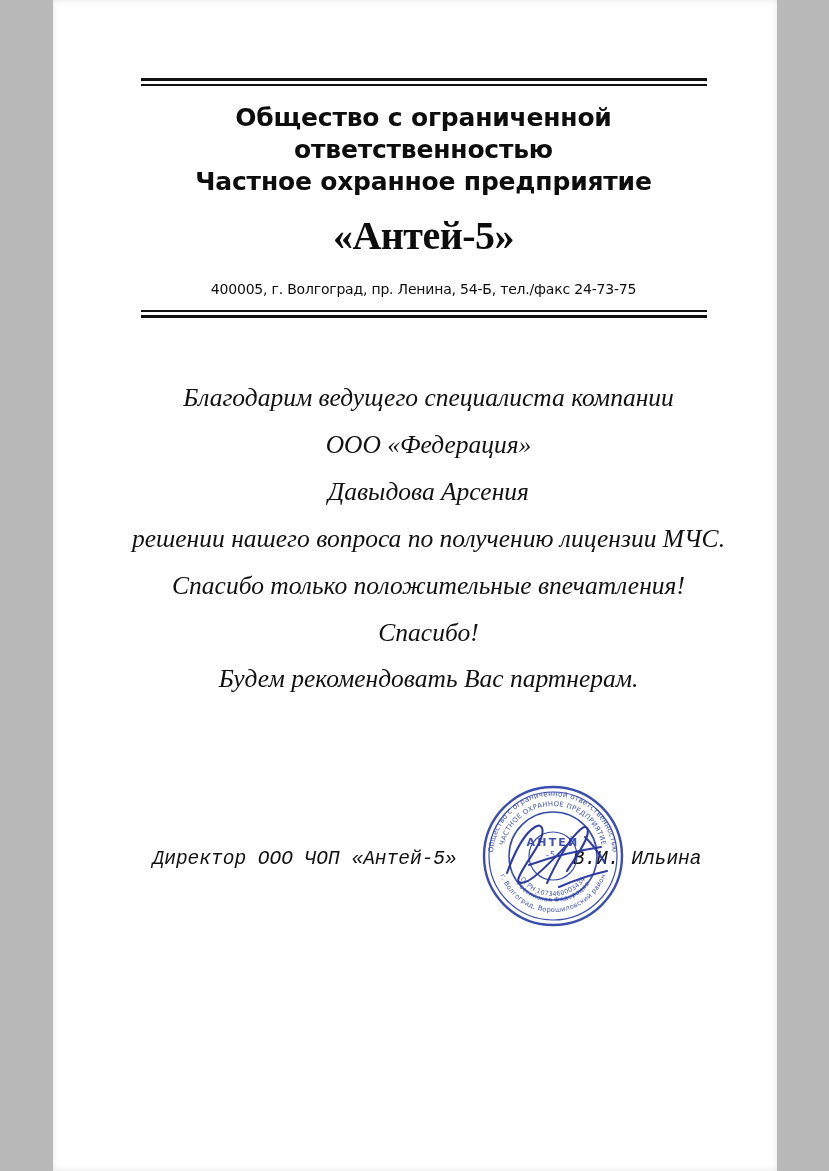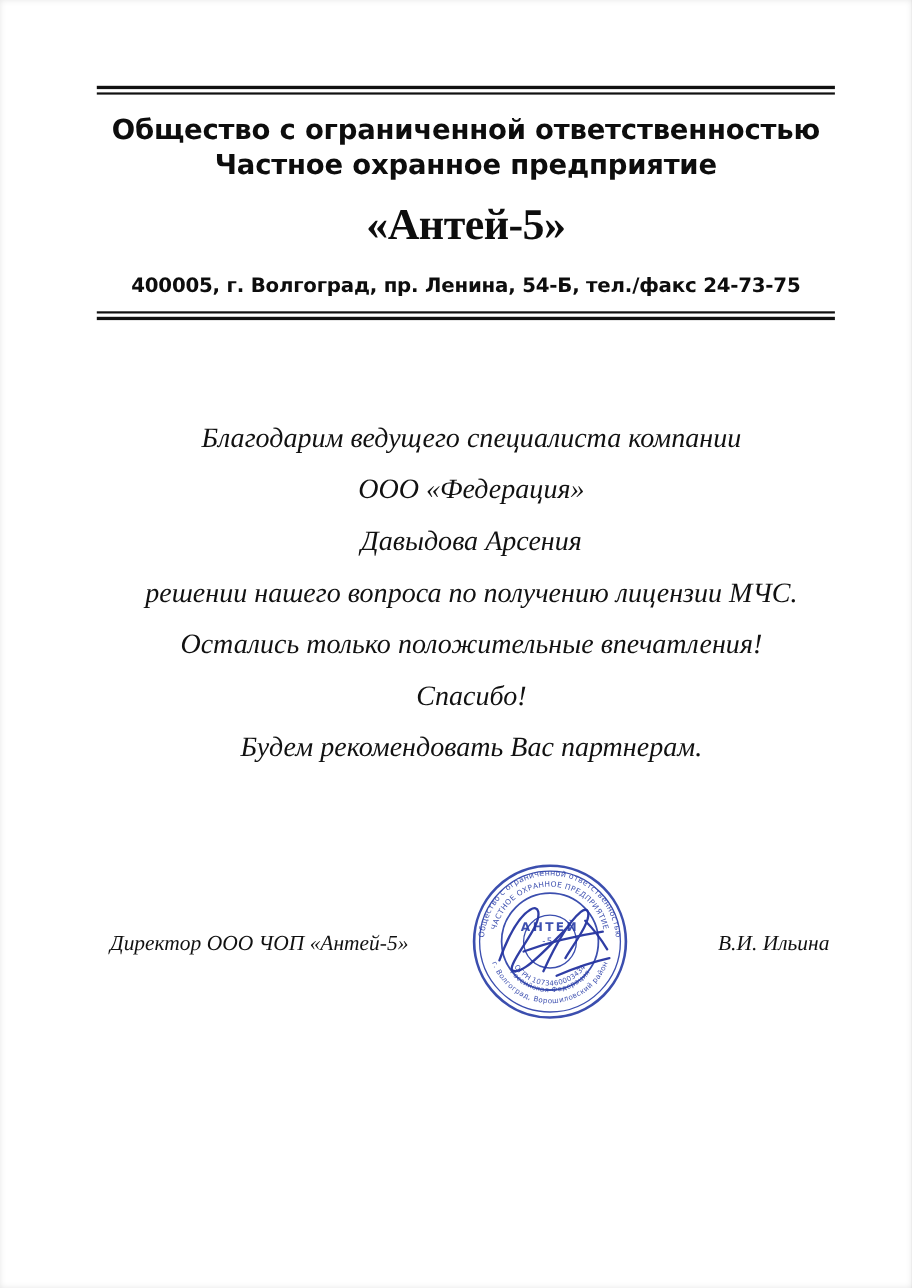--- a/index.html
+++ b/index.html
@@ -5,21 +5,21 @@
   html, body {
     margin: 0;
     padding: 0;
     background: #b9b9b9;
   }
   body {
     font-family: "Liberation Serif", serif;
   }
   .page {
     position: relative;
-    width: 829px;
+    width: 724px;
     height: 1171px;
     background: #ffffff;
     margin: 0 auto;
     overflow: hidden;
     box-sizing: border-box;
   }
   
   .page::before {
     content: "";
     position: absolute;
@@ -60,22 +60,22 @@
     font-family: Liberation Serif, serif;
     font-weight: bold;
     font-size: 40px;
     color: #0d0d0d;
     margin-top: 14px;
     letter-spacing: -0.5px;
   }
   .org-address {
     text-align: center;
     font-family: "DejaVu Sans", sans-serif;
-    font-weight: bold;
-    font-size: 18px;
+    font-weight: normal;
+    font-size: 14px;
     color: #0d0d0d;
     margin-top: 22px;
     letter-spacing: -0.2px;
   }
 
   .body-text {
     position: absolute;
     left: 72px;
     right: 44px;
     top: 375px;
@@ -91,21 +91,21 @@
   }
 
   .signature-row {
     position: absolute;
     left: 100px;
     right: 75px;
     top: 848px;
     display: flex;
     align-items: center;
     justify-content: space-between;
-    font-family: Liberation Serif, serif;
+    font-family: Liberation Mono, monospace;
     font-style: italic;
     font-size: 19.5px;
     color: #111;
     gap: 21px;
   }
   .sig-left { white-space: nowrap; }
   .sig-right { white-space: nowrap; }
 
   
   .stamp {
@@ -142,21 +142,21 @@
     <div class="org-address">400005, г. Волгоград, пр. Ленина, 54-Б, тел./факс 24-73-75</div>
 
     <div class="rule-bottom"></div>
   </div>
 
   <div class="body-text">
     <p>Благодарим ведущего специалиста компании</p>
     <p>ООО «Федерация»</p>
     <p>Давыдова Арсения</p>
     <p>решении нашего вопроса по получению лицензии МЧС.</p>
-    <p>Остались только положительные впечатления!</p>
+    <p>Спасибо только положительные впечатления!</p>
     <p>Спасибо!</p>
     <p>Будем рекомендовать Вас партнерам.</p>
   </div>
 
   <div class="signature-row">
     <div class="sig-left">Директор ООО ЧОП «Антей-5»</div>
     <div class="sig-right">В.И. Ильина</div>
   </div>
 
   <div class="stamp">

